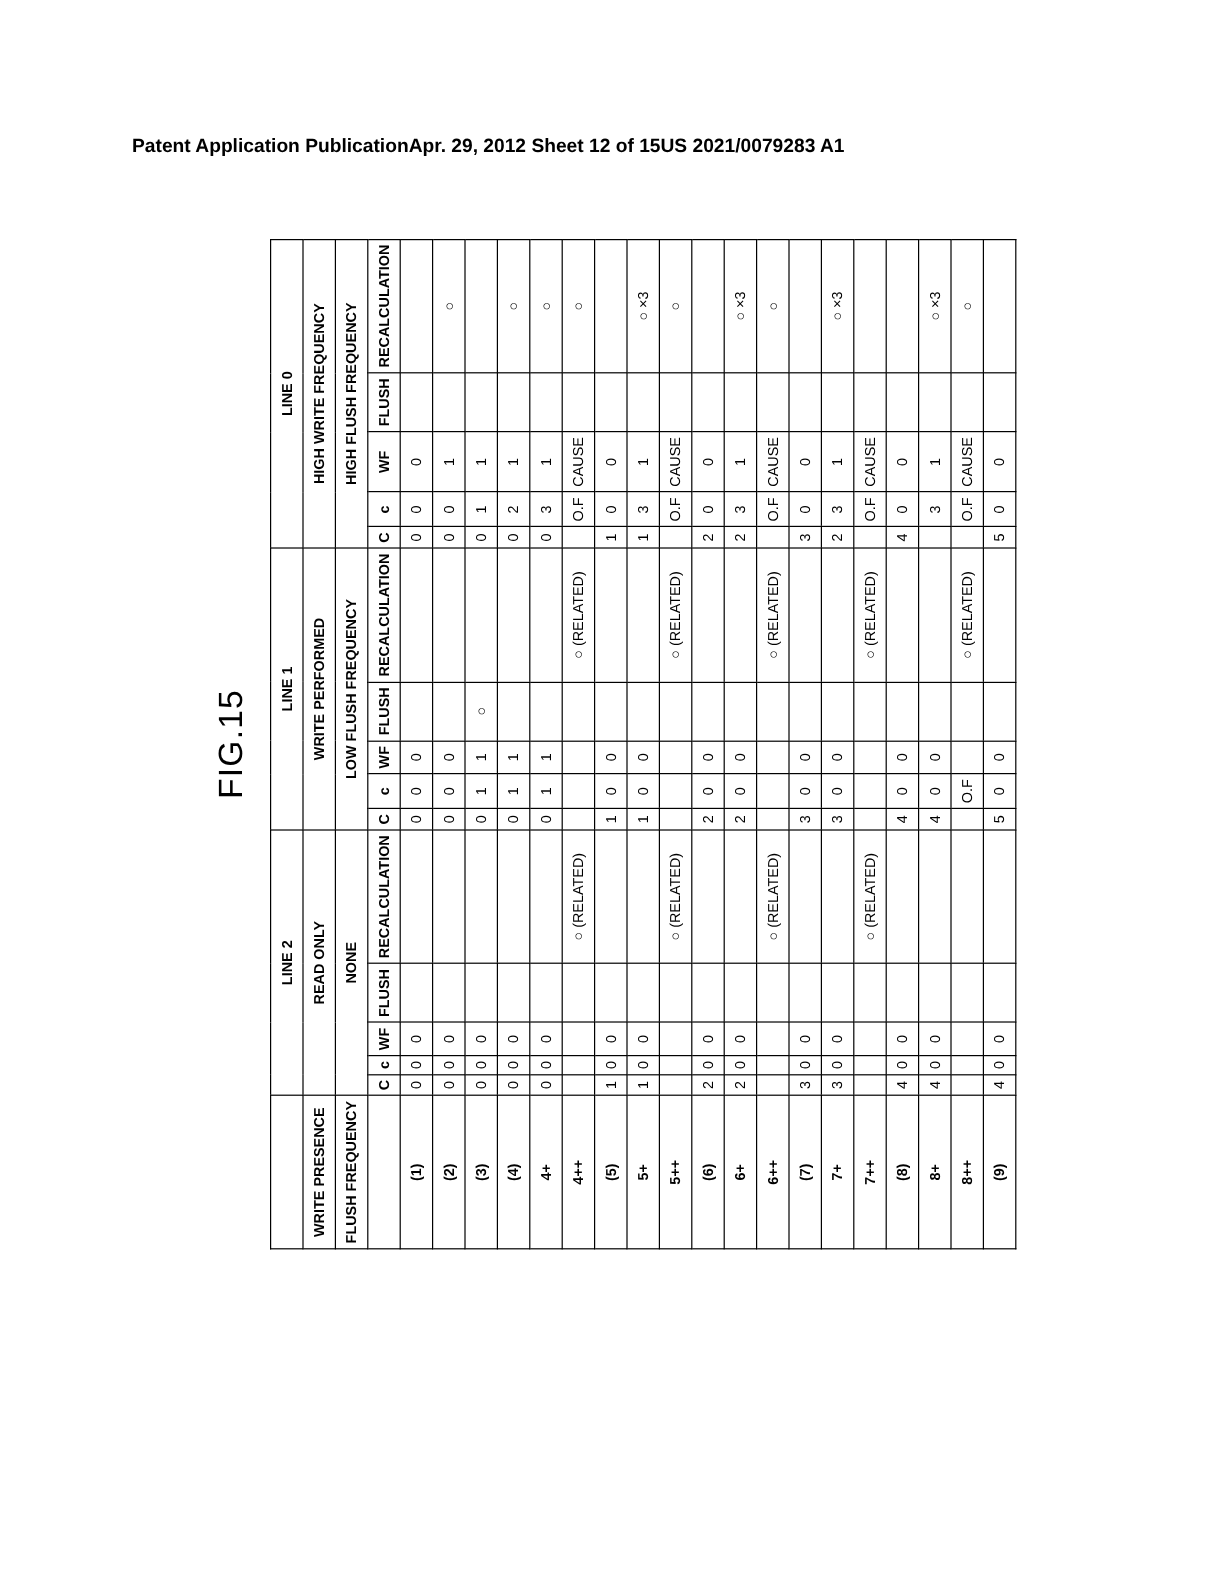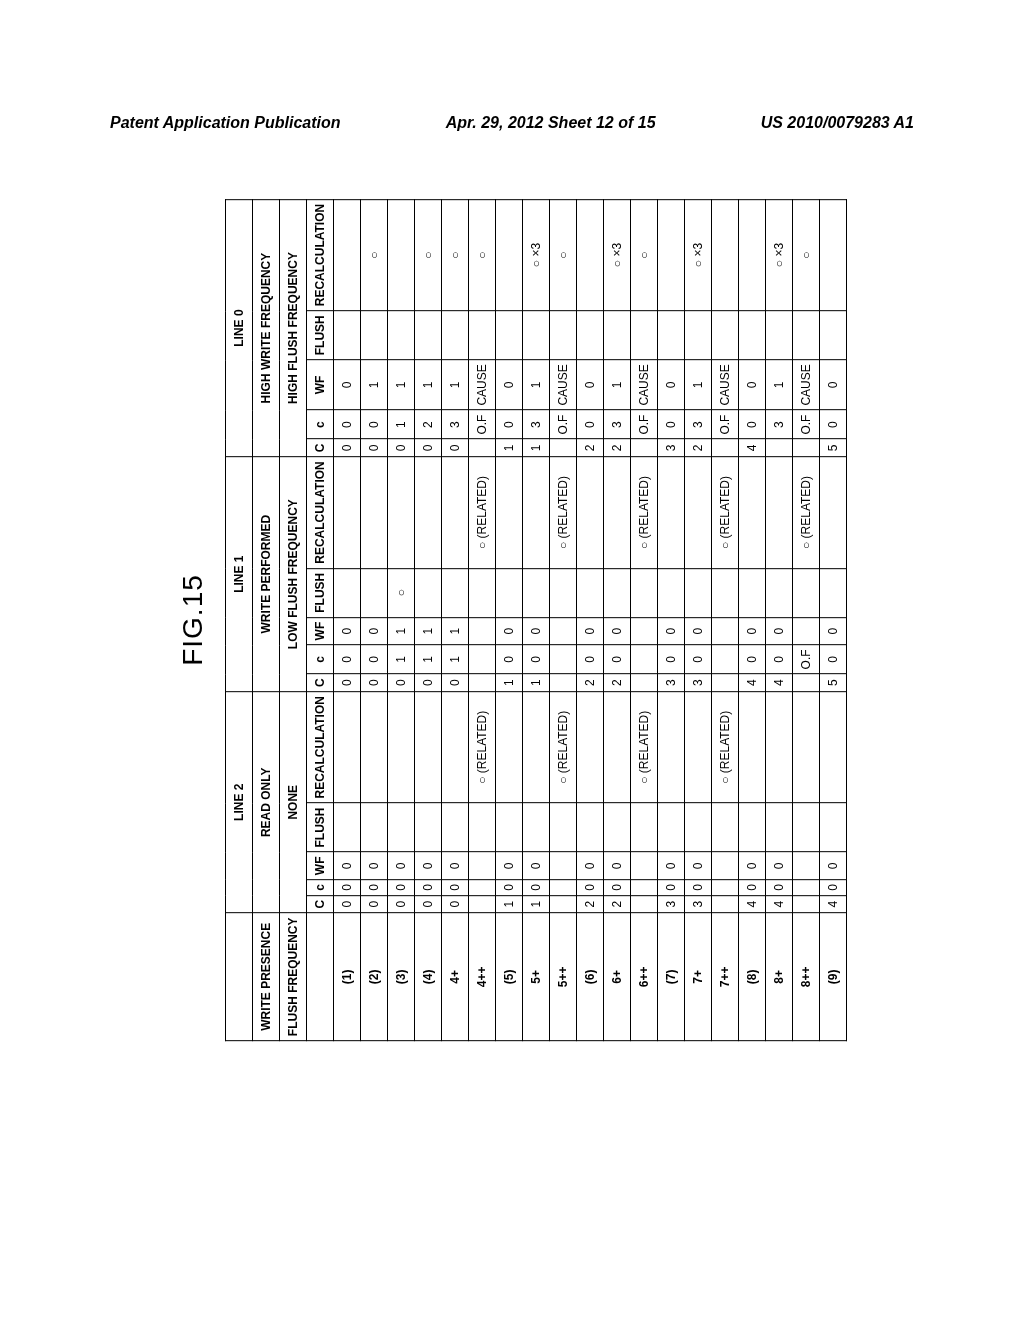--- a/index.html
+++ b/index.html
@@ -15,24 +15,22 @@
     position: relative;
     width: 1024px;
     height: 1320px;
   }
   .hdr {
     position: absolute;
     top: 114px;
     left: 110px;
     right: 110px;
     display: flex;
-    justify-content: space-between;
     font-size: 16px;
     font-weight: 600;
-    font-style: italic;
   }
   .fig-wrap {
     position: absolute;
     left: 50%;
     top: 620px;            
     transform: translate(-50%, -50%) rotate(-90deg);
     transform-origin: center center;
   }
   .fig-title {
     text-align: center;
@@ -65,21 +63,21 @@
   .rowlabel { text-align: center; }
   .symbol { text-align: center; }
 </style>
 </head>
 <body>
 
 <div class="page">
   <div class="hdr">
     <span>Patent Application Publication</span>
     <span>Apr. 29, 2012  Sheet 12 of 15</span>
-    <span>US 2010/0079283 A1</span>
+    <span>US 2021/0079283 A1</span>
   </div>
 
   <div class="fig-wrap">
     <div class="fig-title">FIG.15</div>
 
     <table>
       <colgroup>
         <col class="rowlabel">
         <col class="C">
           <col class="c">

